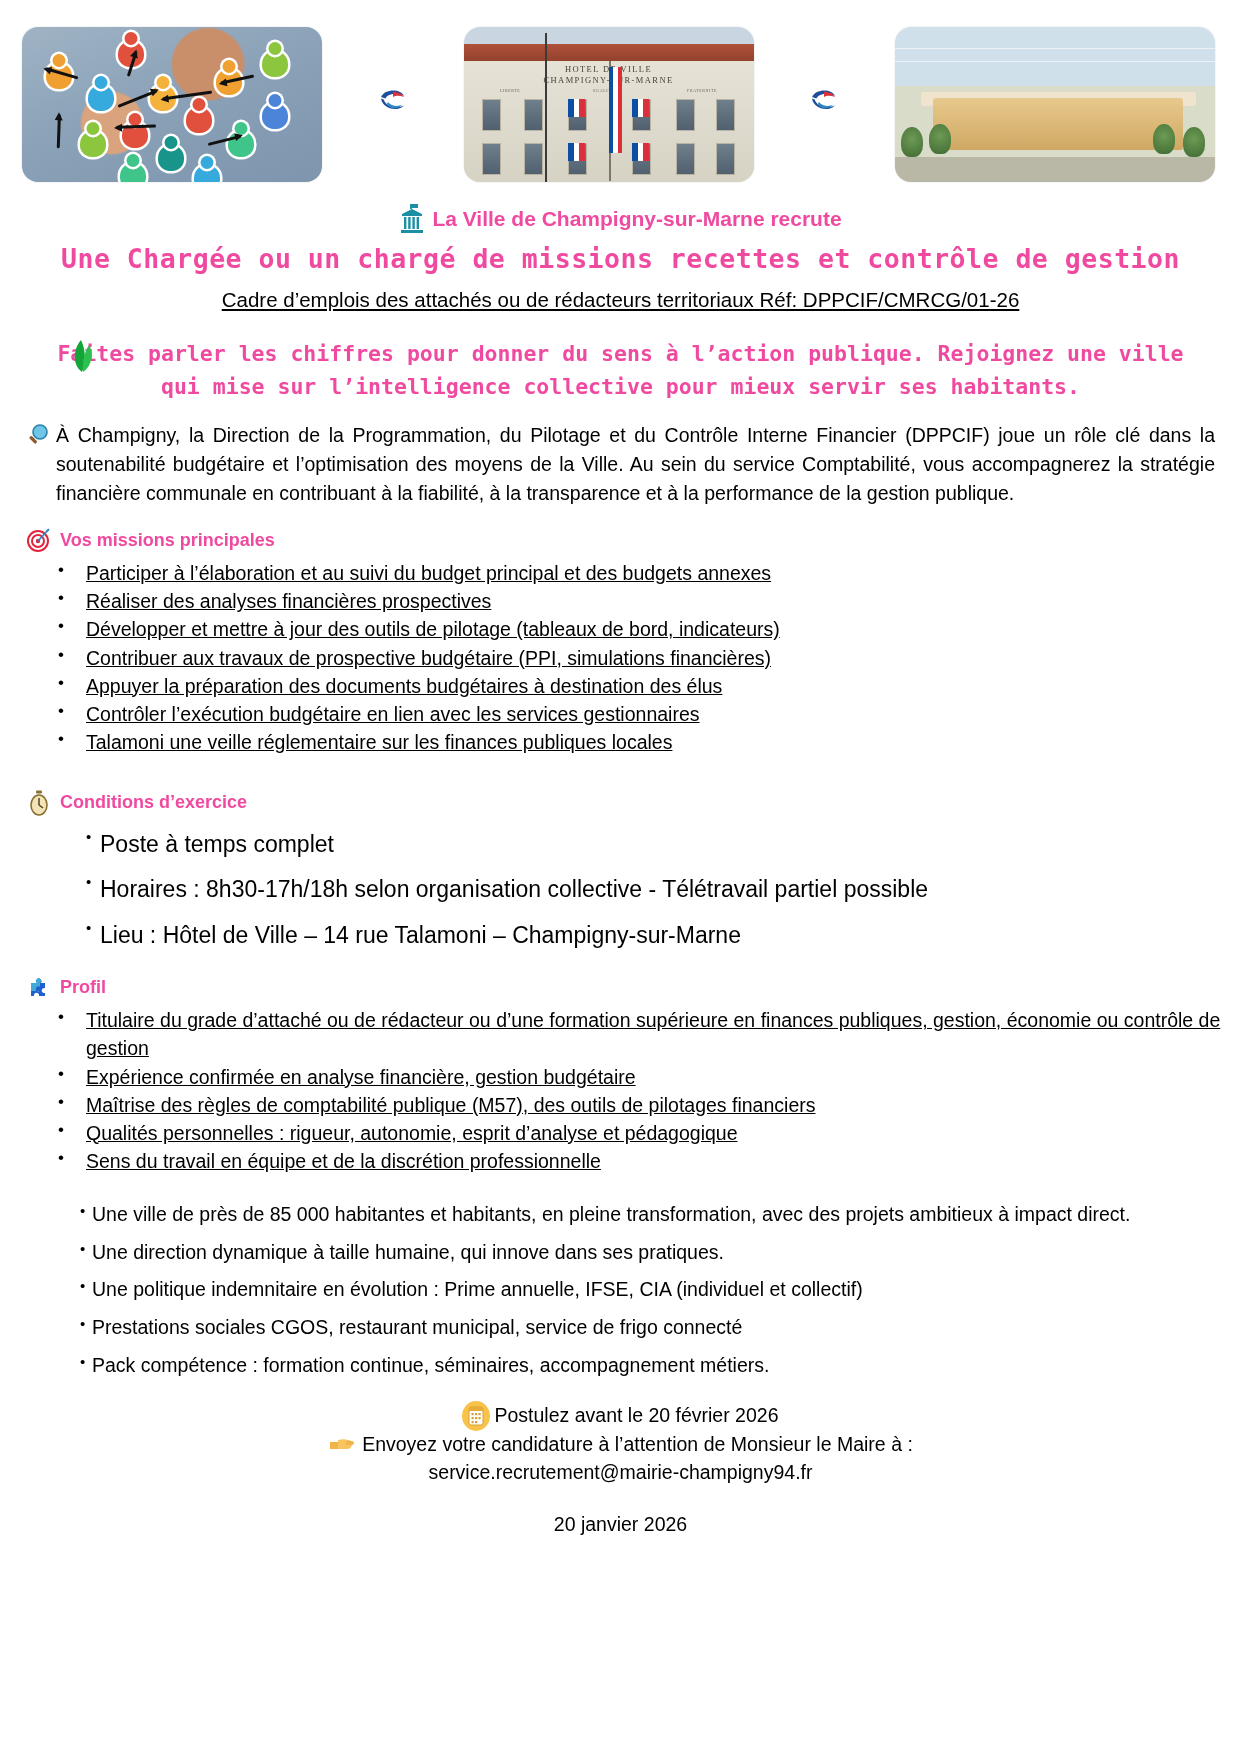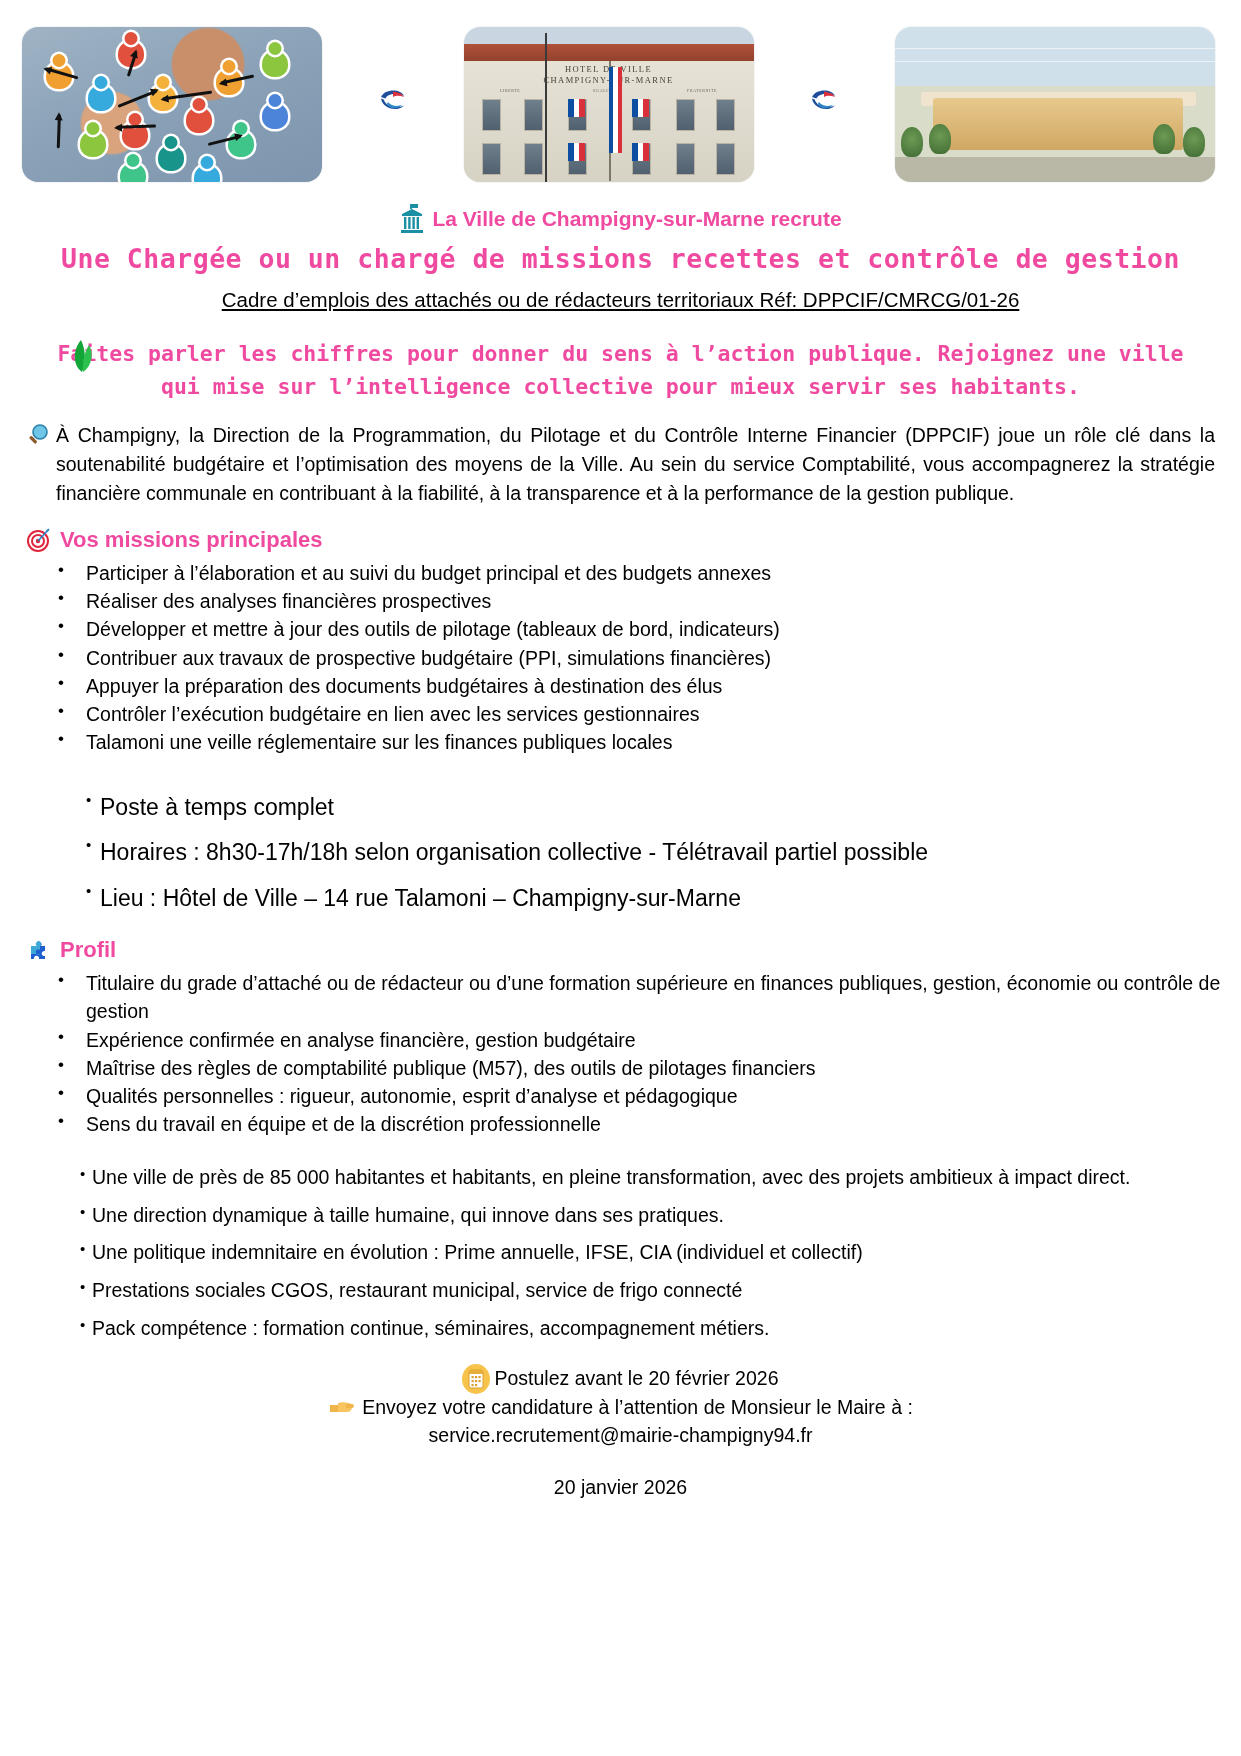--- a/index.html
+++ b/index.html
@@ -206,31 +206,32 @@
     left: 0; top: 2px;
     width: 26px; height: 26px;
   }
 
   
   .section { margin-top: 20px; }
   .sec-head {
     display: flex;
     align-items: center;
     gap: 8px;
-    font-size: 22px;
+    font-size: 18px;
     font-weight: bold;
     color: #ef4aa0;
     margin-left: 26px;
   }
   .sec-icon { width: 26px; height: 26px; flex: 0 0 26px; }
 
   ul.bullets {
     margin: 6px 0 0 0;
     padding-left: 86px;
     list-style: none;
+    text-decoration: underline;
   }
   ul.bullets li {
     font-size: 19.5px;
     line-height: 1.44;
     margin: 0;
     position: relative;
     padding-left: 0;
   }
   ul.bullets li::before {
     content: "\2022";
@@ -440,20 +441,29 @@
       <li>Réaliser des analyses financières prospectives</li>
       <li>Développer et mettre à jour des outils de pilotage (tableaux de bord, indicateurs)</li>
       <li>Contribuer aux travaux de prospective budgétaire (PPI, simulations financières)</li>
       <li>Appuyer la préparation des documents budgétaires à destination des élus</li>
       <li>Contrôler l’exécution budgétaire en lien avec les services gestionnaires</li>
       <li>Talamoni une veille réglementaire sur les finances publiques locales</li>
     </ul>
   </div>
 
   <div class="section" style="margin-top:34px;">
+    <div class="sec-head">
+      <svg class="sec-icon" viewBox="0 0 26 26">
+        <rect x="10" y="0.5" width="6" height="3" rx="1" fill="#8a7030"></rect>
+        <ellipse cx="13" cy="15" rx="8" ry="10" fill="#f2e3b8" stroke="#8a7030" stroke-width="1.6"></ellipse>
+        <path d="M13 15 L13 8" stroke="#4a3d12" stroke-width="1.4"></path>
+        <path d="M13 15 L17 18" stroke="#4a3d12" stroke-width="1.4"></path>
+      </svg>
+      <span>Conditions d’exercice</span>
+    </div>
     <ul class="dotlist">
       <li>Poste à temps complet</li>
       <li>Horaires : 8h30-17h/18h selon organisation collective - Télétravail partiel possible</li>
       <li>Lieu : Hôtel de Ville – 14 rue Talamoni – Champigny-sur-Marne</li>
     </ul>
   </div>
 
   <div class="section" style="margin-top:22px;">
     <div class="sec-head">
       <svg class="sec-icon" viewBox="0 0 26 26">

